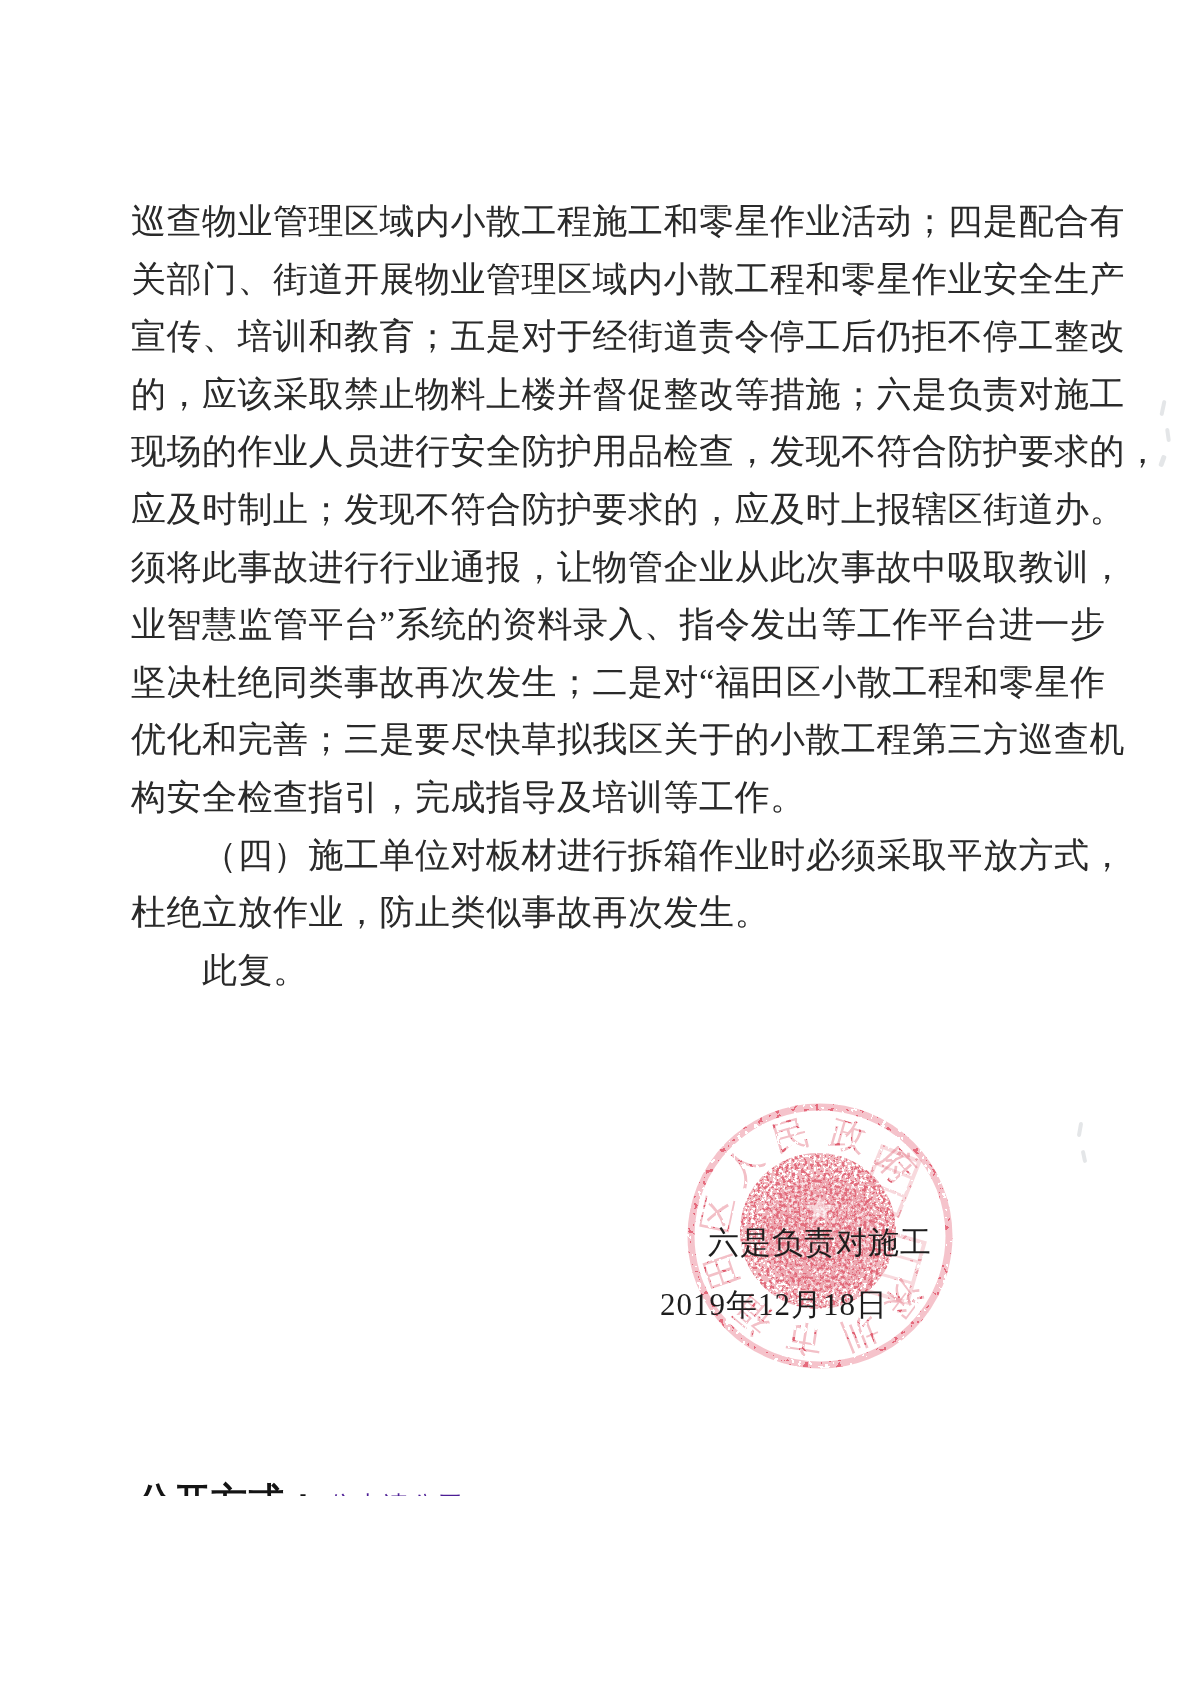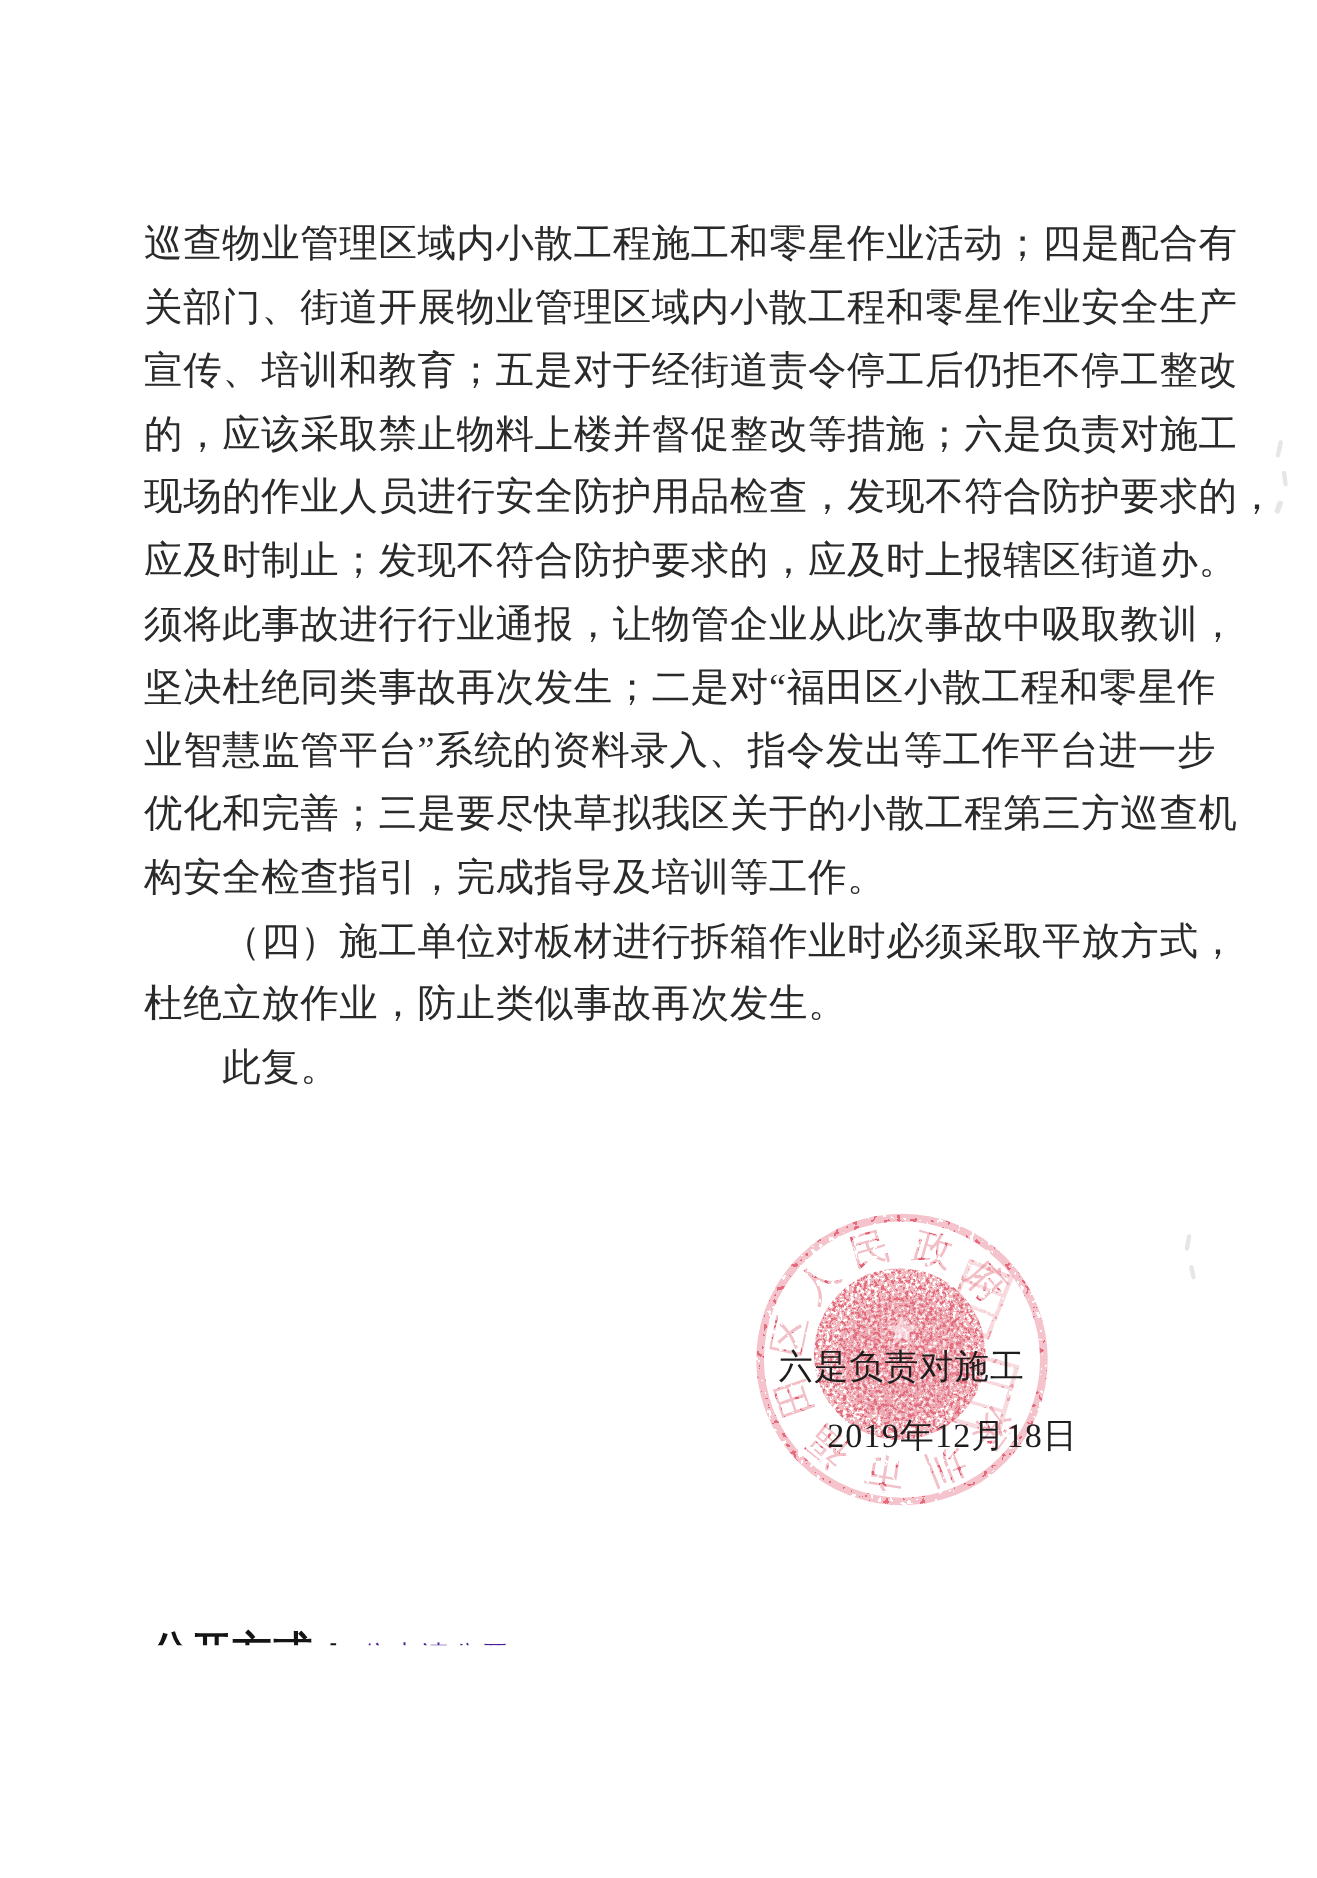--- a/index.html
+++ b/index.html
@@ -50,21 +50,21 @@
     font-size: 31px;
     letter-spacing: 1px;
     color: #1d1d1d;
     z-index: 2;
   }
   .sig-date {
     position: absolute;
     left: 660px;
     top: 1284px;
     width: 320px;
-    text-align: right;
+    text-align: left;
     font-size: 31px;
     letter-spacing: 1px;
     color: #1d1d1d;
     z-index: 2;
   }
   
   .footer-row {
     position: absolute;
     left: 137px;
     top: 1477px;
@@ -113,22 +113,22 @@
 <div class="page">
 
   <div class="body-text">
     <div class="line">巡查物业管理区域内小散工程施工和零星作业活动；四是配合有</div>
     <div class="line">关部门、街道开展物业管理区域内小散工程和零星作业安全生产</div>
     <div class="line">宣传、培训和教育；五是对于经街道责令停工后仍拒不停工整改</div>
     <div class="line">的，应该采取禁止物料上楼并督促整改等措施；六是负责对施工</div>
     <div class="line">现场的作业人员进行安全防护用品检查，发现不符合防护要求的，</div>
     <div class="line para-end">应及时制止；发现不符合防护要求的，应及时上报辖区街道办。</div>
     <div class="line">须将此事故进行行业通报，让物管企业从此次事故中吸取教训，</div>
+    <div class="line">业智慧监管平台”系统的资料录入、指令发出等工作平台进一步</div>
     <div class="line">坚决杜绝同类事故再次发生；二是对“福田区小散工程和零星作</div>
-    <div class="line">业智慧监管平台”系统的资料录入、指令发出等工作平台进一步</div>
     <div class="line">优化和完善；三是要尽快草拟我区关于的小散工程第三方巡查机</div>
     <div class="line para-end">构安全检查指引，完成指导及培训等工作。</div>
     <div class="line">　　（四）施工单位对板材进行拆箱作业时必须采取平放方式，</div>
     <div class="line para-end">杜绝立放作业，防止类似事故再次发生。</div>
     <div class="line para-end">　　此复。</div>
   </div>
 
   <svg class="seal-svg" viewBox="-145 -145 290 290" xmlns="http://www.w3.org/2000/svg">
     <defs>
       <filter id="speck" x="-30%" y="-30%" width="160%" height="160%">

